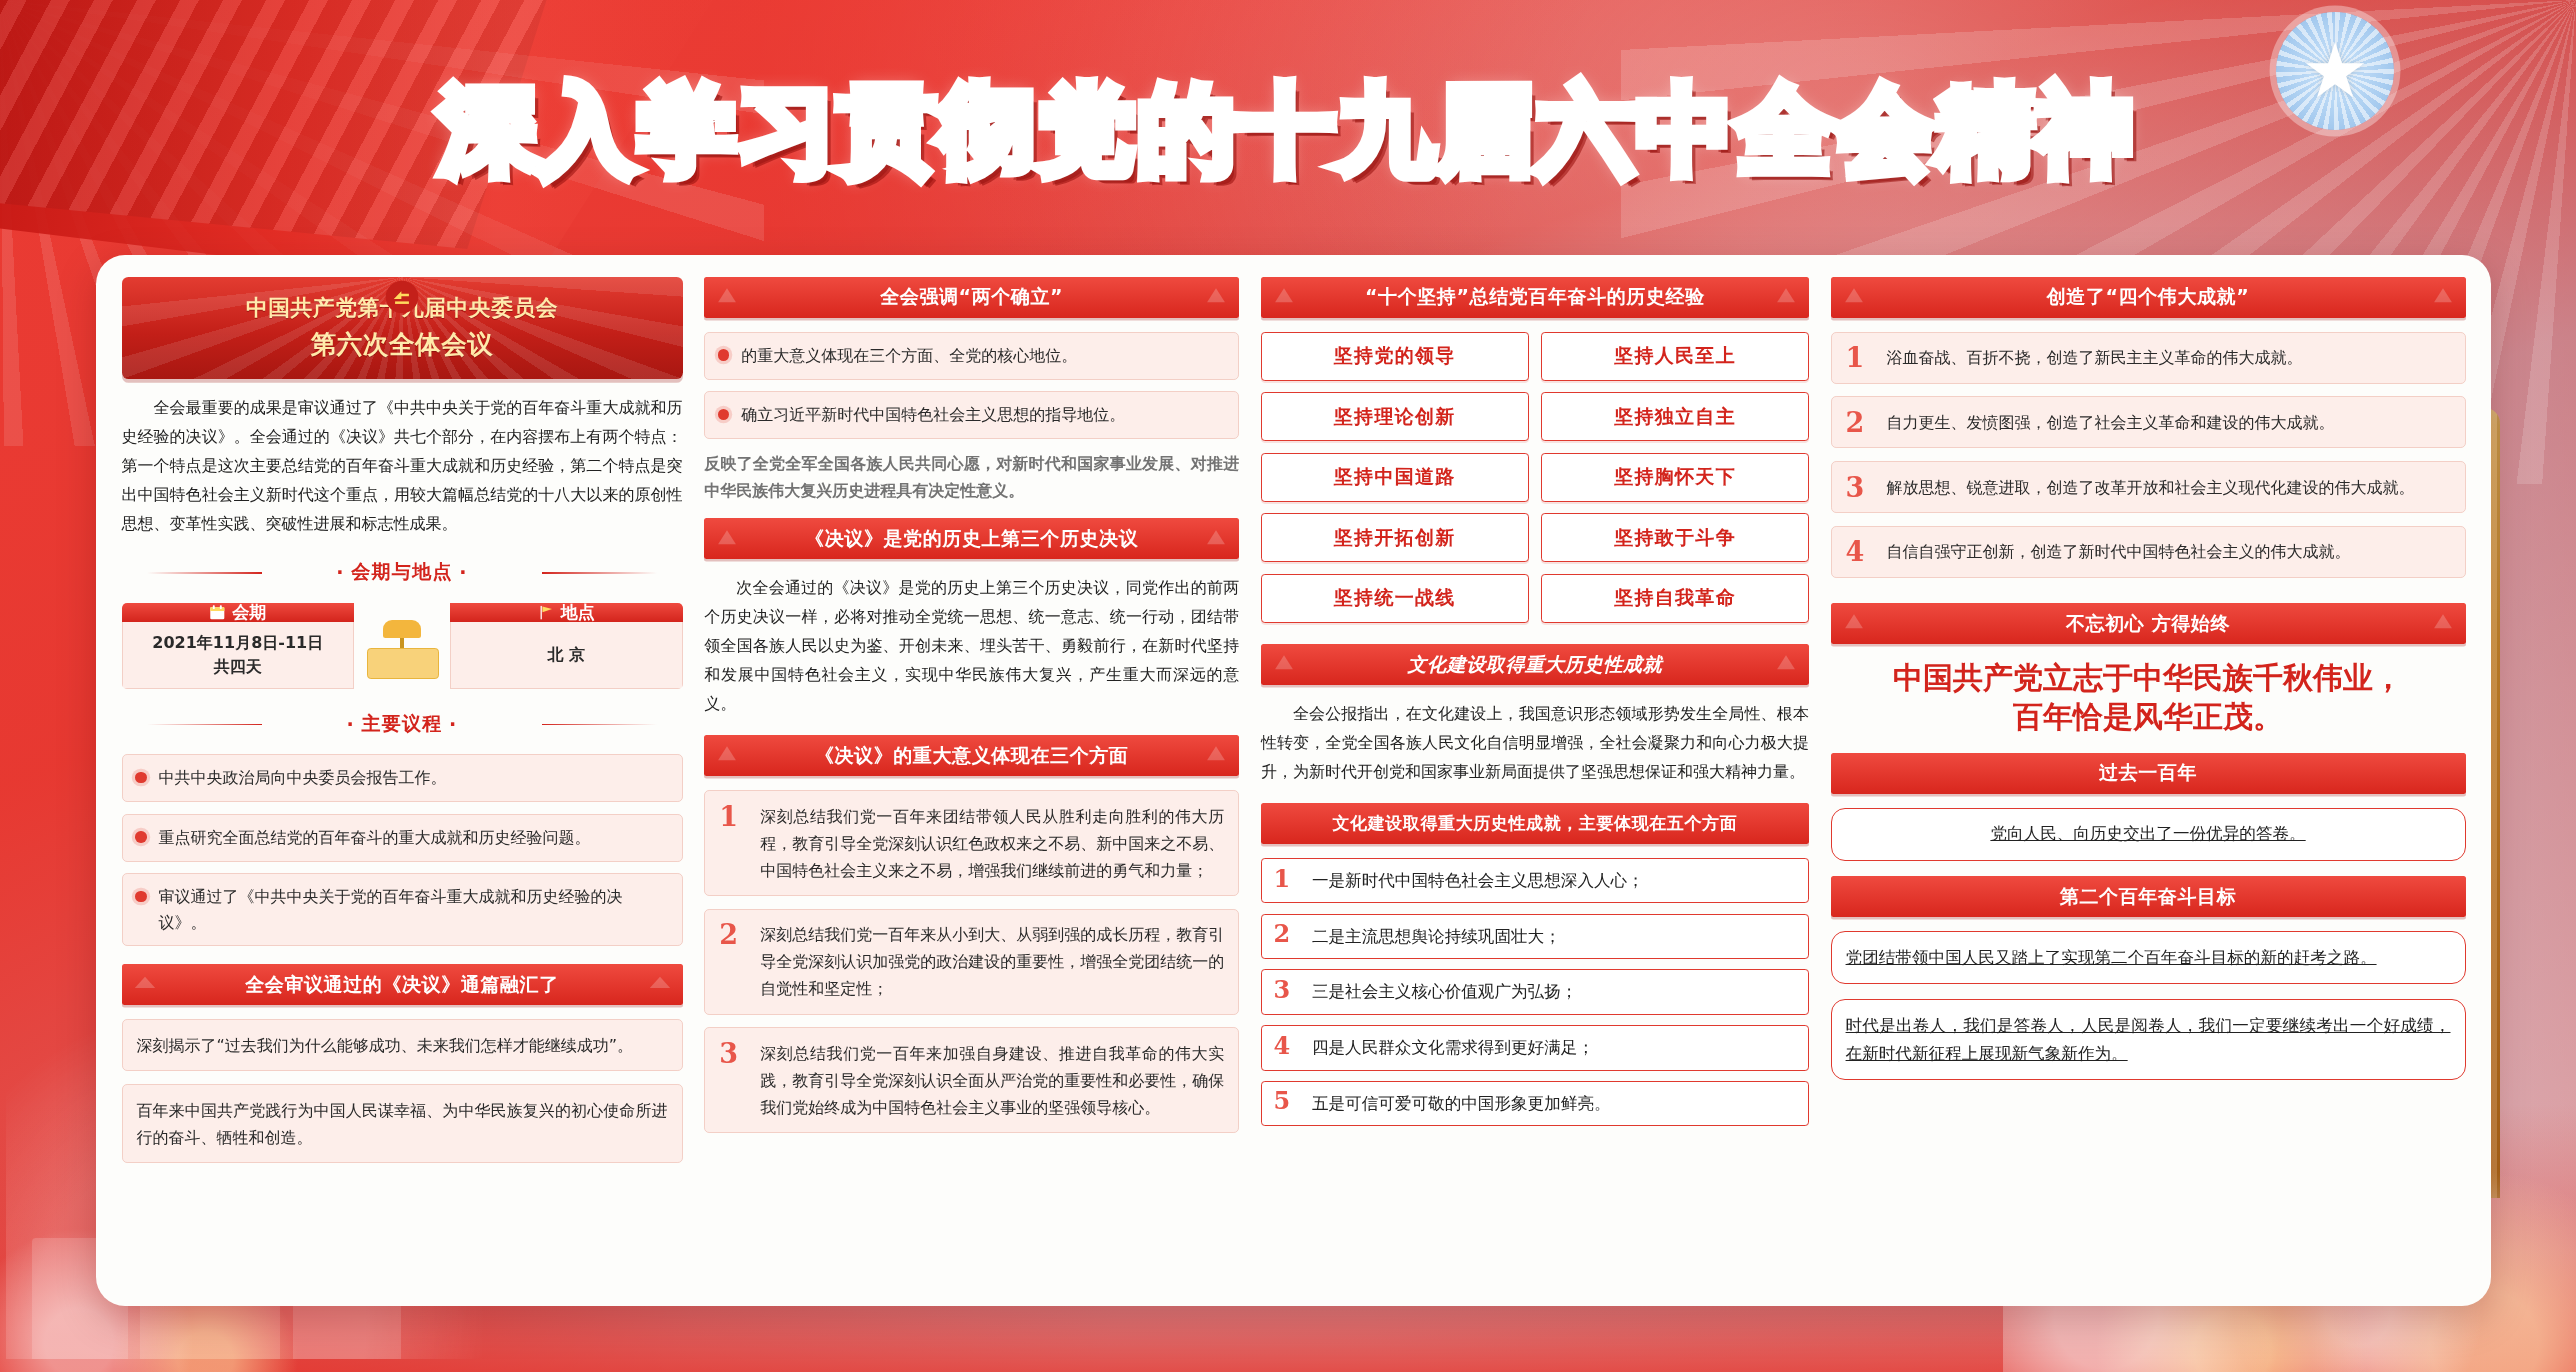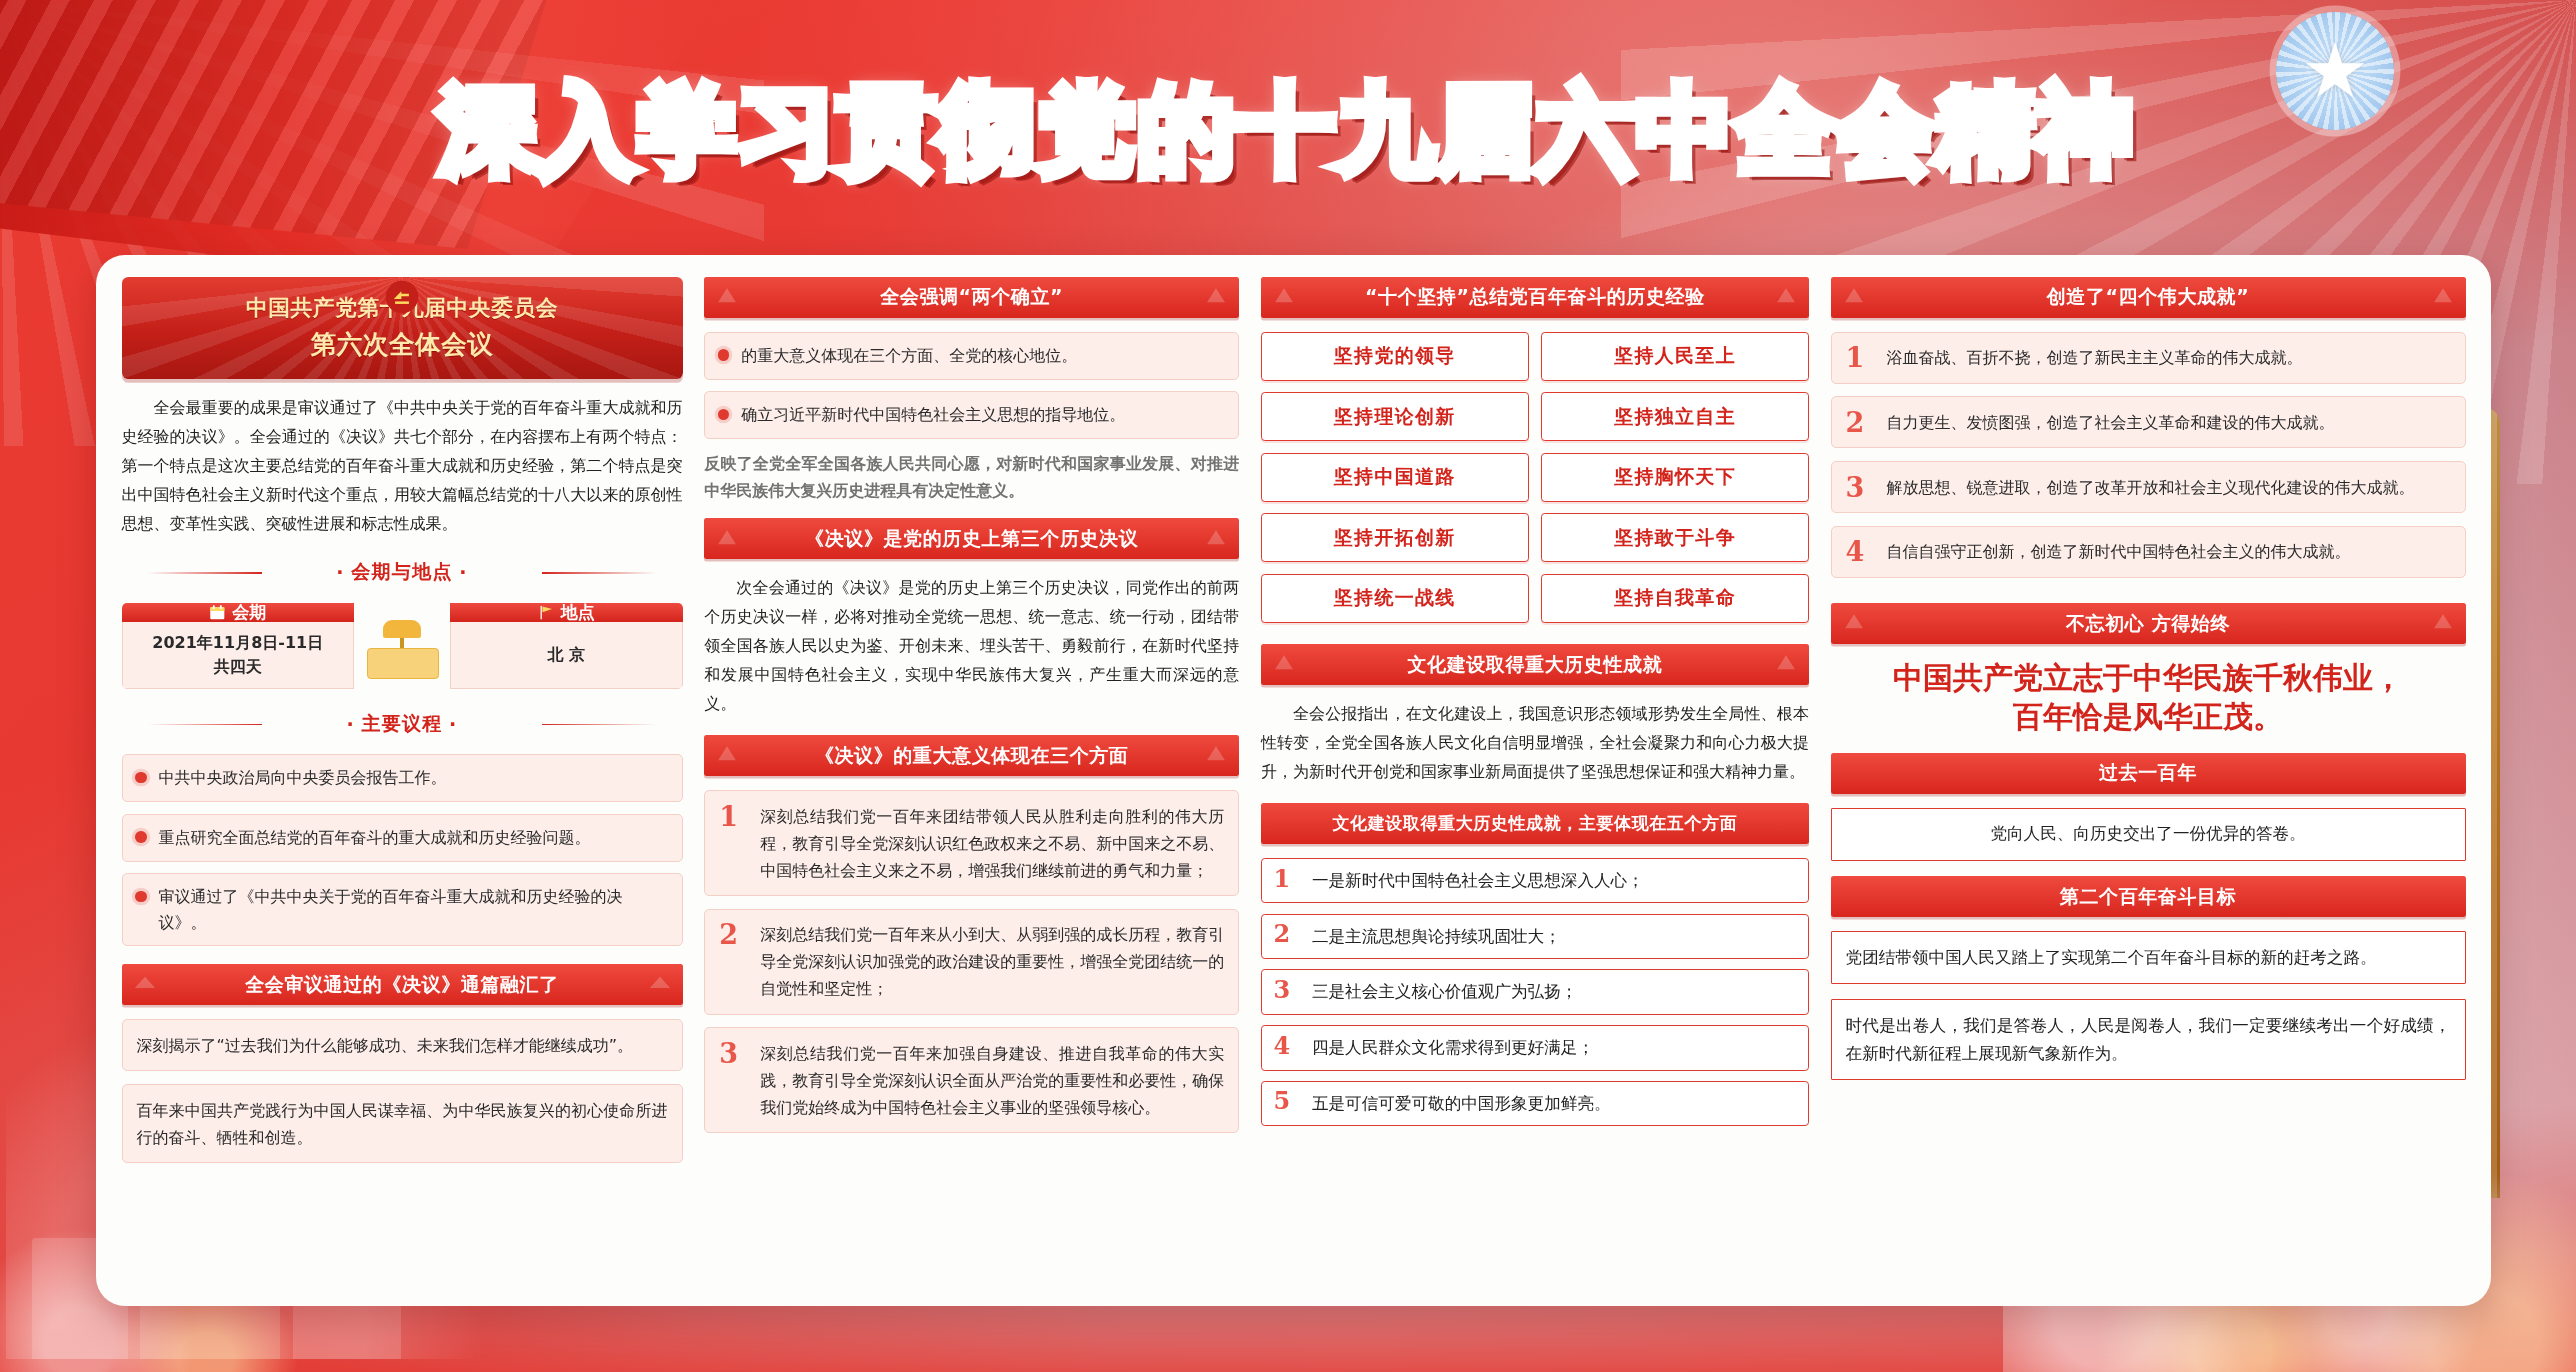--- a/index.html
+++ b/index.html
@@ -245,22 +245,22 @@
   }
   .rowitem .num{
     position:absolute;left:11.5px;top:7.6px;font-size:24px;font-weight:bold;color:#e8564a;
     font-family:"DejaVu Serif","Liberation Serif",serif;line-height:1;
   }
 
   .bigred{
     color:#d3241c;font-weight:bold;font-size:30px;line-height:39px;text-align:center;margin:11.5px 0 16.6px 0;
   }
   .cardbox{
-    border:1.3px solid #e0392e;border-radius:1px;background:#fff;
-    padding:11.5px 14px;font-size:16.6px;line-height:28px;color:#222;text-align:justify;margin-bottom:15.3px;
+    border:1.3px solid #e0392e;border-radius:14px;background:#fff;
+    padding:11.5px 14px;font-size:16.6px;line-height:28px;color:#222;text-align:justify;margin-bottom:15.3px;text-decoration:underline;
   }
   .cardbox.center{text-align:center;}
 
   
   .infotable{display:flex;gap:0;border-radius:5.1px;overflow:hidden;margin-bottom:16.6px;position:relative;}
   .infocol{flex:1;}
   .infohead{
     background:linear-gradient(180deg,#ef4a3f,#d3241c);color:#fff;font-weight:bold;font-size:17px;
     height:19px;display:flex;align-items:center;justify-content:center;gap:6.4px;
   }
@@ -513,21 +513,21 @@
       <div class="pill">坚持理论创新</div>
       <div class="pill">坚持独立自主</div>
       <div class="pill">坚持中国道路</div>
       <div class="pill">坚持胸怀天下</div>
       <div class="pill">坚持开拓创新</div>
       <div class="pill">坚持敢于斗争</div>
       <div class="pill">坚持统一战线</div>
       <div class="pill">坚持自我革命</div>
     </div>
 
-    <div class="ribbon" style="margin-top:21.7px;">
+    <div class="ribbon" style="margin-top:21.7px;font-style:italic;">
       <span class="deco decoL">
         <svg viewBox="0 0 44 44" width="28" height="28">
                 <path d="M8 32 L22 10 L36 32 Z" fill="rgba(255,255,255,.25)"></path>
               </svg>
       </span>
       <span>文化建设取得重大历史性成就</span>
       <span class="deco decoR">
         <svg viewBox="0 0 44 44" width="28" height="28">
                 <path d="M8 32 L22 10 L36 32 Z" fill="rgba(255,255,255,.25)"></path>
               </svg>

